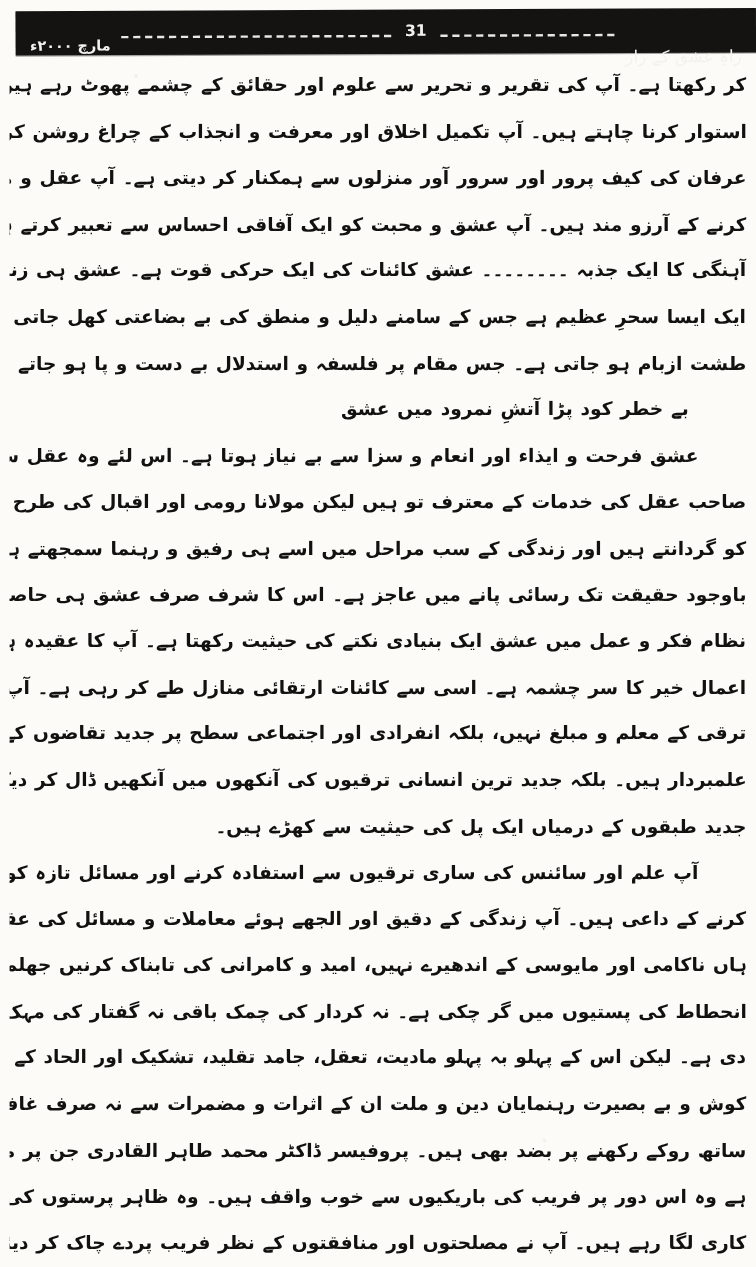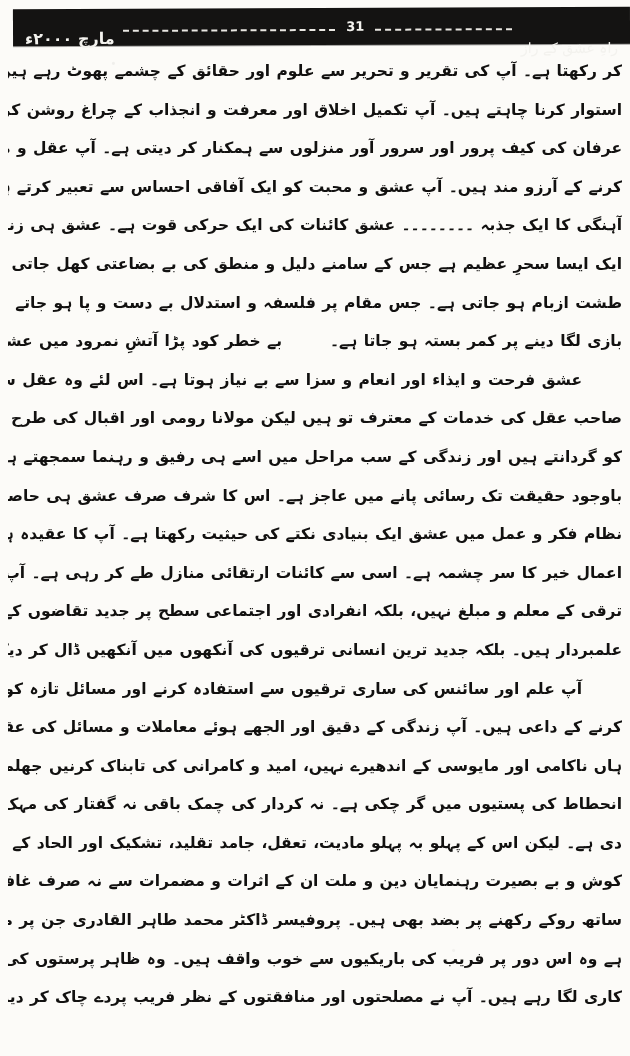--- a/index.html
+++ b/index.html
@@ -20,21 +20,21 @@
   .header-band{
     position:absolute;top:8px;left:13px;right:0;height:37px;
     background:#141312;color:#f3f2ee;
     display:flex;align-items:center;direction:rtl;
     padding:0 12px;box-sizing:border-box;gap:9px;
     transform:rotate(-0.25deg);
     box-shadow:0 1px 0 rgba(0,0,0,.35);
   }
   .h-title{font-size:14px;font-weight:normal;white-space:nowrap;letter-spacing:.5px;margin-top:44px;}
   .h-page{font-size:13px;font-weight:bold;white-space:nowrap;padding:0 2px;}
-  .h-date{font-size:16px;font-weight:bold;white-space:nowrap;margin-top:21px;}
+  .h-date{font-size:12px;font-weight:bold;white-space:nowrap;margin-top:21px;}
   .leader{height:0;border-bottom:2px dashed #e9e7e2;margin-top:6px;}
   .leader-right{flex:1 1 0;}
   .leader-left{flex:1.55 1 0;}
   
   .body-text{
     position:absolute;top:52px;right:8px;left:8px;bottom:0;
     color:#121110;
     font-size:15.5px;font-weight:bold;
   }
   .line{
@@ -70,32 +70,32 @@
 
   <div class="body-text" id="body-lines">
       <div class="line full">کر رکھتا ہے۔ آپ کی تقریر و تحریر سے علوم اور حقائق کے چشمے پھوٹ رہے ہیں۔ آپ فکر اور عمل کا باہمی رشتہ</div>
       <div class="line full">استوار کرنا چاہتے ہیں۔ آپ تکمیل اخلاق اور معرفت و انجذاب کے چراغ روشن کر رہے ہیں۔ آپ کی گفتگو فکر و</div>
       <div class="line full">عرفان کی کیف پرور اور سرور آور منزلوں سے ہمکنار کر دیتی ہے۔ آپ عقل و منطق کو عشق و وجدان سے بغلگیر</div>
       <div class="line full">کرنے کے آرزو مند ہیں۔ آپ عشق و محبت کو ایک آفاقی احساس سے تعبیر کرتے ہیں۔ یعنی کائنات و آفاق سے ہم</div>
       <div class="line full">آہنگی کا ایک جذبہ ۔۔۔۔۔۔۔۔ عشق کائنات کی ایک حرکی قوت ہے۔ عشق ہی زندگی کو معنی کا دل آویز رنگ بخشتا ہے۔ وہ</div>
       <div class="line full">ایک ایسا سحرِ عظیم ہے جس کے سامنے دلیل و منطق کی بے بضاعتی کھل جاتی ہے اور عقل کی نارسائی اور کوتاہ دستی</div>
       <div class="line full">طشت ازبام ہو جاتی ہے۔ جس مقام پر فلسفہ و استدلال بے دست و پا ہو جاتے ہیں، وہاں عشق بے خوف و خطر جان کی</div>
       <div class="line verse">
-        <span class="prose">بازی لگا دینے پر کمر بستہ ہو جاتا ہے۔</span>
         <span class="gap"></span>
         <span class="verse-text">بے خطر کود پڑا آتشِ نمرود میں عشق</span>
       </div>
       <div class="line indent">عشق فرحت و ایذاء اور انعام و سزا سے بے نیاز ہوتا ہے۔ اس لئے وہ عقل سے فائق ٹھہرتا ہے۔ ڈاکٹر</div>
       <div class="line full">صاحب عقل کی خدمات کے معترف تو ہیں لیکن مولانا رومی اور اقبال کی طرح “جملہ علت ہائے ما” کا طبیب عشق ہی</div>
       <div class="line full">کو گردانتے ہیں اور زندگی کے سب مراحل میں اسے ہی رفیق و رہنما سمجھتے ہیں۔ عقل اپنی افادیت اور اہمیت کے</div>
       <div class="line full">باوجود حقیقت تک رسائی پانے میں عاجز ہے۔ اس کا شرف صرف عشق ہی حاصل کر سکتا ہے۔ اسی بناء پر آپ کے</div>
       <div class="line full">نظام فکر و عمل میں عشق ایک بنیادی نکتے کی حیثیت رکھتا ہے۔ آپ کا عقیدہ ہے کہ عشق ہی انسان کی عبادات اور</div>
       <div class="line full">اعمال خیر کا سر چشمہ ہے۔ اسی سے کائنات ارتقائی منازل طے کر رہی ہے۔ آپ محض فرد اور معاشرے کی اصلاح و</div>
       <div class="line full">ترقی کے معلم و مبلغ نہیں، بلکہ انفرادی اور اجتماعی سطح پر جدید تقاضوں کے مطابق ارتقائے انسانی کے شارح اور</div>
       <div class="line full">علمبردار ہیں۔ بلکہ جدید ترین انسانی ترقیوں کی آنکھوں میں آنکھیں ڈال کر دیکھنے کا حوصلہ رکھتے ہیں۔ آپ قدیم و</div>
+      <div class="line last">جدید طبقوں کے درمیاں ایک پل کی حیثیت سے کھڑے ہیں۔</div>
       <div class="line indent">آپ علم اور سائنس کی ساری ترقیوں سے استفادہ کرنے اور مسائل تازہ کو اجتہادی زاویہ نگاہ سے حل</div>
       <div class="line full">کرنے کے داعی ہیں۔ آپ زندگی کے دقیق اور الجھے ہوئے معاملات و مسائل کی عقدہ کشائی کرتے ہیں۔ آپ کے</div>
       <div class="line full">ہاں ناکامی اور مایوسی کے اندھیرے نہیں، امید و کامرانی کی تابناک کرنیں جھلملا رہی ہیں۔ امت مسلمہ زوال و</div>
       <div class="line full">انحطاط کی پستیوں میں گر چکی ہے۔ نہ کردار کی چمک باقی نہ گفتار کی مہک۔ نئی روشنی نے آنکھوں میں چکا چوند پیدا کر</div>
       <div class="line full">دی ہے۔ لیکن اس کے پہلو بہ پہلو مادیت، تعقل، جامد تقلید، تشکیک اور الحاد کے بھیانک سائے بھی منڈلا رہے ہیں۔ کم</div>
       <div class="line full">کوش و بے بصیرت رہنمایان دین و ملت ان کے اثرات و مضمرات سے نہ صرف غافل ہیں بلکہ زندگی کی رفتار کو اپنے</div>
       <div class="line full">ساتھ روکے رکھنے پر بضد بھی ہیں۔ پروفیسر ڈاکٹر محمد طاہر القادری جن پر ملت اسلامیہ کی قیادت و سیادت کا تاج سجتا</div>
       <div class="line full">ہے وہ اس دور پر فریب کی باریکیوں سے خوب واقف ہیں۔ وہ ظاہر پرستوں کی کج اندیشیوں اور درماندگیوں پر ضرب</div>
       <div class="line full">کاری لگا رہے ہیں۔ آپ نے مصلحتوں اور منافقتوں کے نظر فریب پردے چاک کر دیئے ہیں۔ آپ مذہب سے بیزار</div>
     </div>

